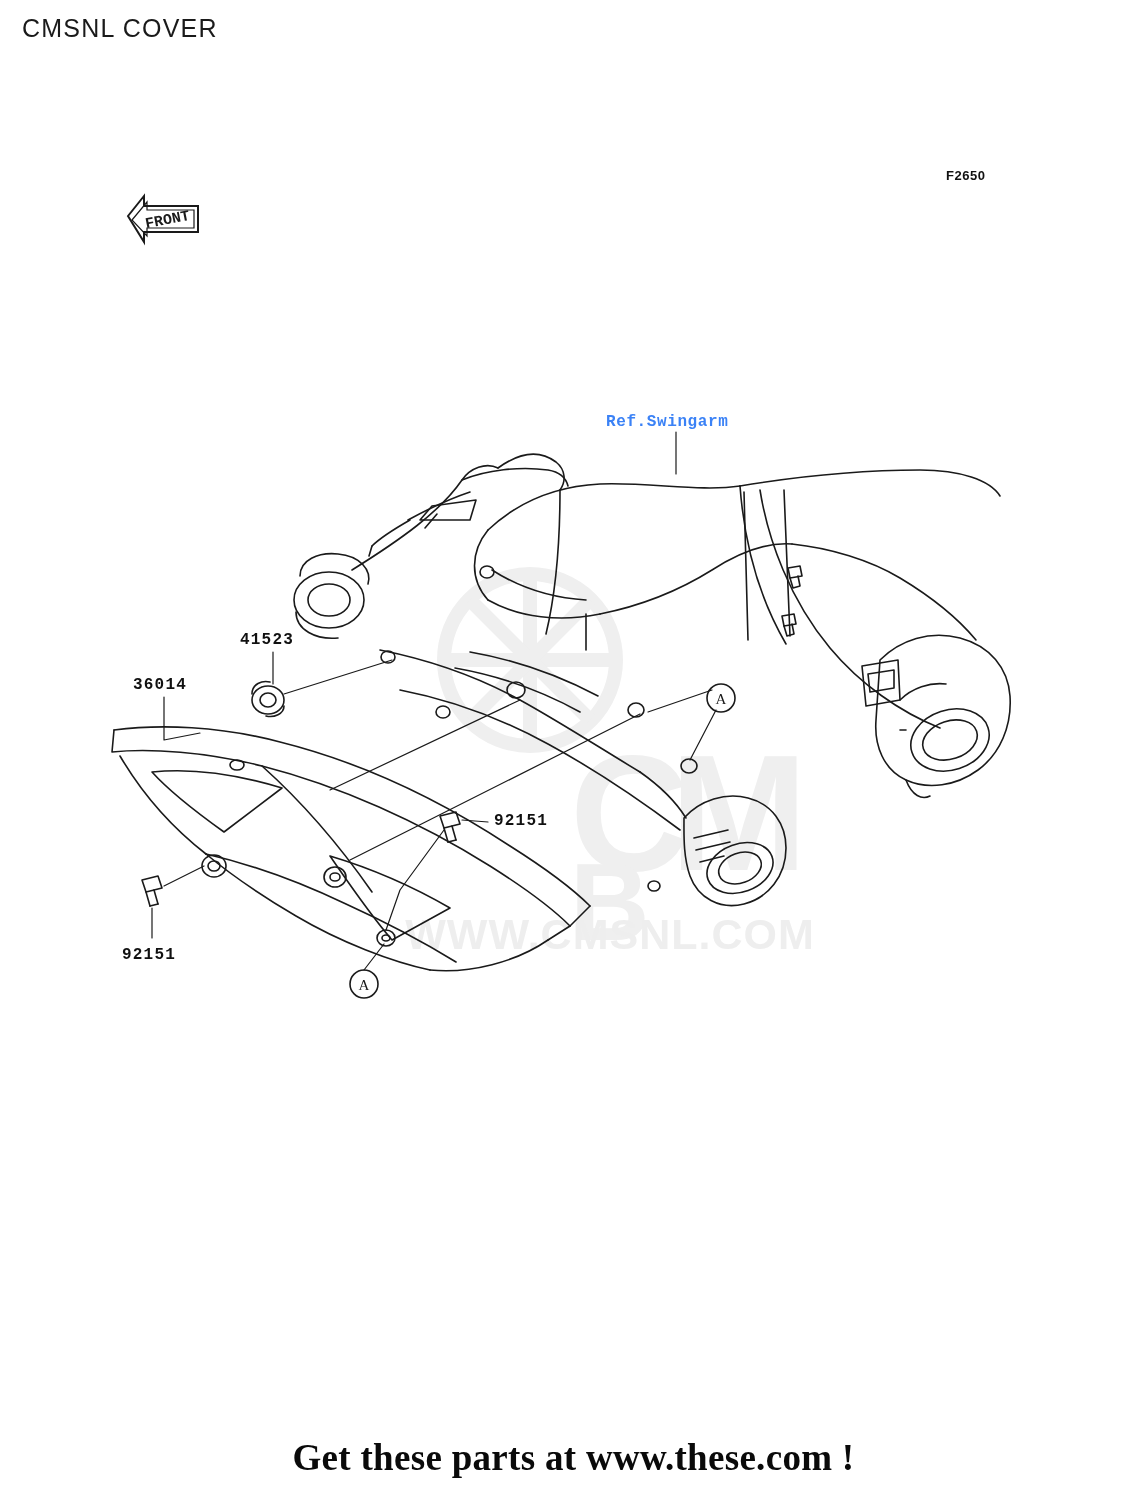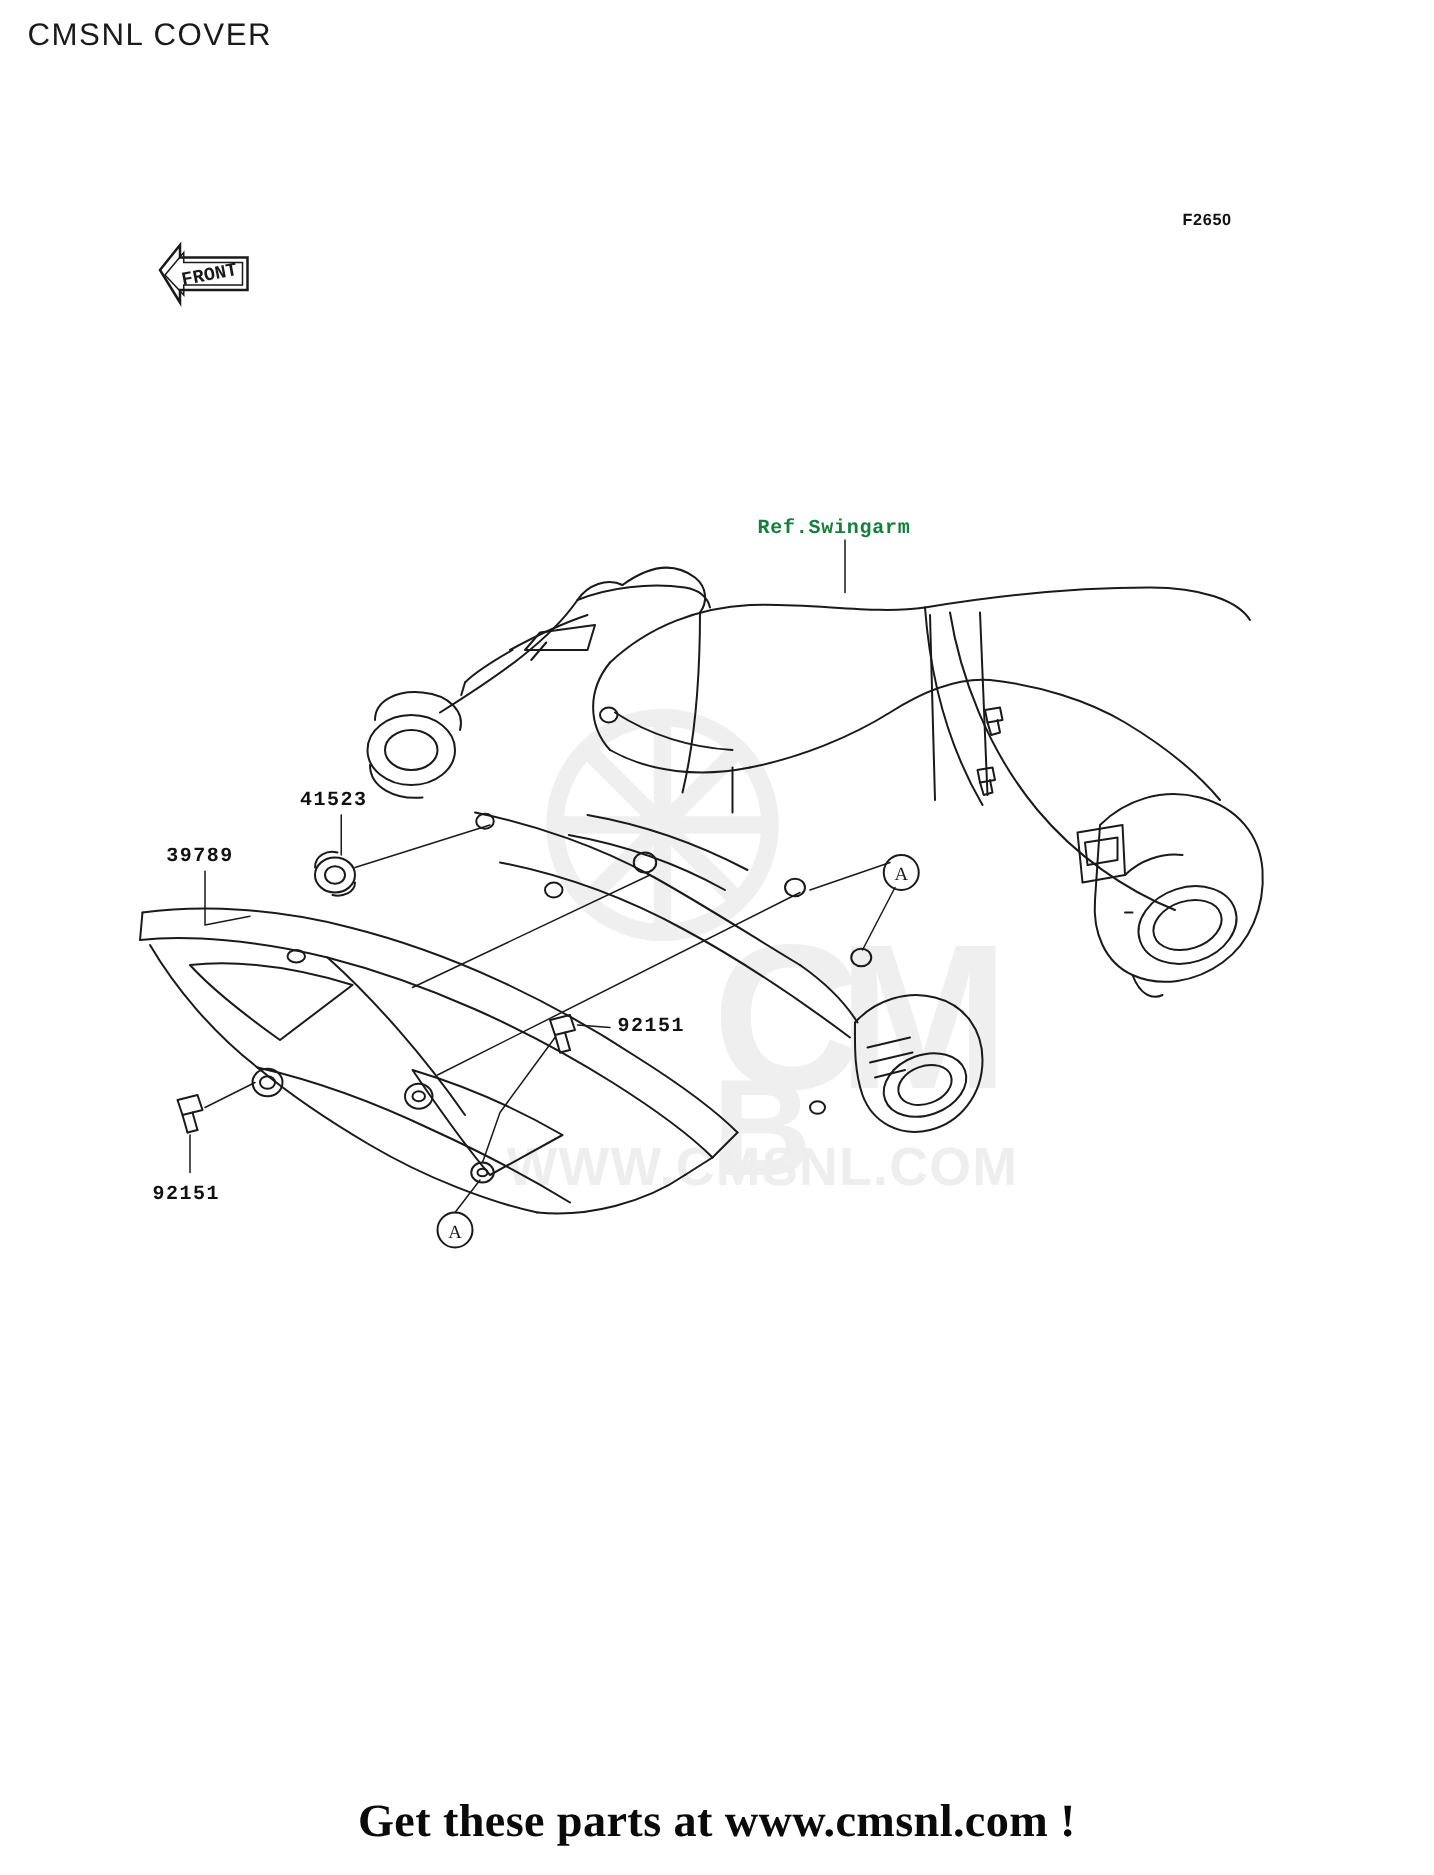--- a/index.html
+++ b/index.html
@@ -89,21 +89,21 @@
     font-weight: 700;
     color: #111;
     letter-spacing: 1.2px;
     white-space: nowrap;
   }
   .ref-label {
     position: absolute;
     font-family: "Liberation Mono", monospace;
     font-size: 16px;
     font-weight: 700;
-    color: #15803d;
+    color: #3b82f6;
     letter-spacing: 0.6px;
     white-space: nowrap;
   }
 
   #label-36014 { left: 133px; top: 676px; }
   #label-92071 { left: 240px; top: 631px; }
   #label-92151-a { left: 494px; top: 812px; }
   #label-92151-b { left: 122px; top: 946px; }
   #label-ref-swingarm { left: 606px; top: 413px; }
 
@@ -312,23 +312,23 @@
       <path d="M330 790 L520 700"></path>
       <path d="M350 860 L640 714"></path>
     </g>
   </g>
 
   <text x="721" y="704" font-family="Liberation Serif, serif" font-size="15" fill="#1a1a1a" text-anchor="middle">A</text>
   <text x="364" y="990" font-family="Liberation Serif, serif" font-size="15" fill="#1a1a1a" text-anchor="middle">A</text>
 </svg>
 </div>
 
-<div class="callout" id="label-36014">39789</div>
+<div class="callout" id="label-36014">36014</div>
 
 <div class="callout" id="label-92071">41523</div>
 
 <div class="callout" id="label-92151-a">92151</div>
 
 <div class="callout" id="label-92151-b">92151</div>
 
 <div class="ref-label" id="label-ref-swingarm">Ref.Swingarm</div>
 
-<div id="footer">Get these parts at www.cmsnl.com !</div>
+<div id="footer">Get these parts at www.these.com !</div>
 
 </body></html>

